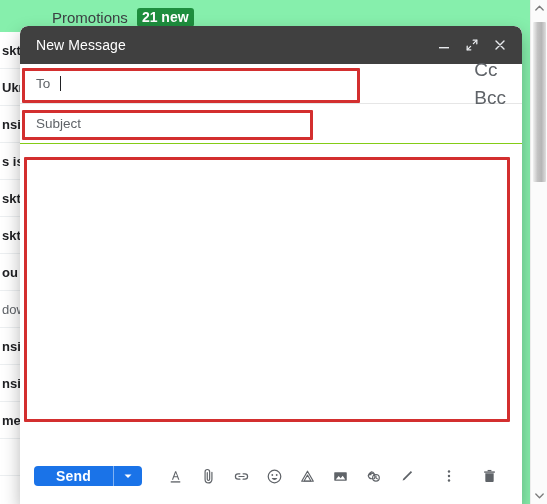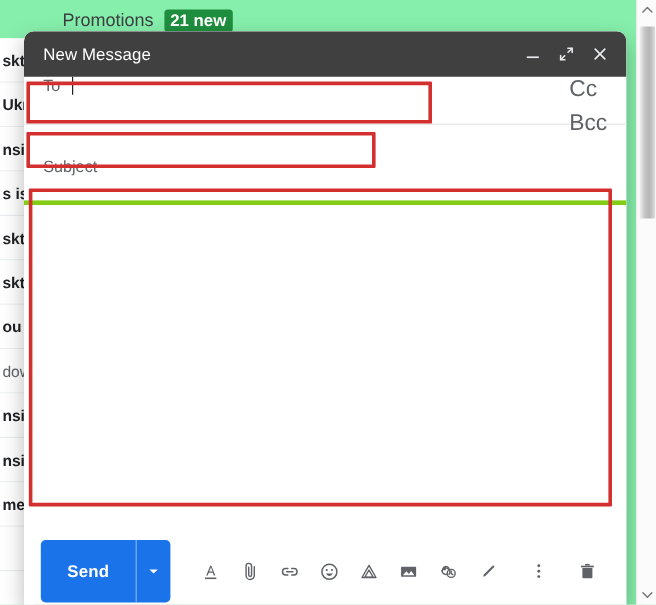--- a/index.html
+++ b/index.html
@@ -145,33 +145,32 @@
     justify-content: center;
     color: #e8eaed;
     cursor: pointer;
   }
   .win-btn svg { display: block; }
 
   
   .field-row {
     position: relative;
     display: flex;
-    align-items: flex-start;
+    align-items: center;
     padding: 0 16px;
     flex: none;
     box-sizing: border-box;
   }
   .to-row {
     height: 40px;
     border-bottom: 1px solid #e6e6e6;
   }
   .subject-row {
     height: 40px;
-    border-bottom: 4px solid #84cc16;
-    margin-top: 27px;
+    border-bottom: 1px solid #84cc16;
   }
   .field-label {
     font-size: 13.5px;
     color: #5f6368;
   }
   .caret {
     display: inline-block;
     width: 1px;
     height: 15px;
     background: #202124;
@@ -207,21 +206,21 @@
     align-items: center;
     padding: 0 14px 0 14px;
     box-sizing: border-box;
     background: #ffffff;
   }
   .send-group {
     display: flex;
     align-items: stretch;
     background: #1a73e8;
     border-radius: 4px;
-    height: 52px;
+    height: 20px;
     overflow: hidden;
     cursor: pointer;
     text-align: center;
   }
   .send-main {
     display: flex;
     align-items: center;
     padding: 0 22px;
     color: #ffffff;
     font-size: 14px;

